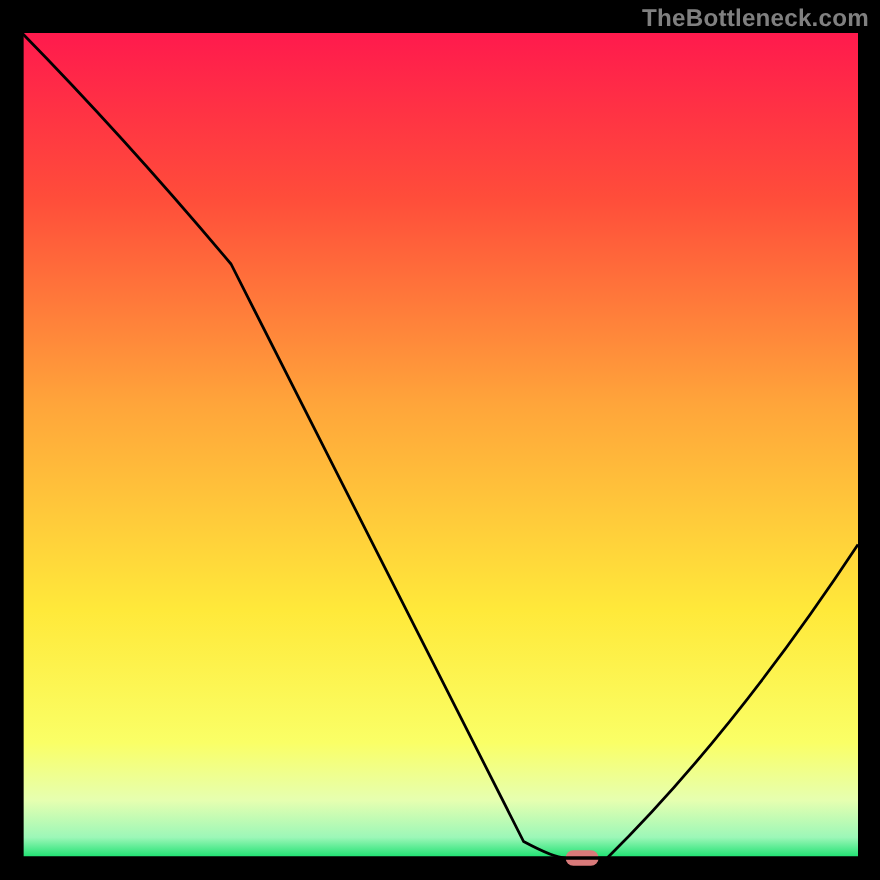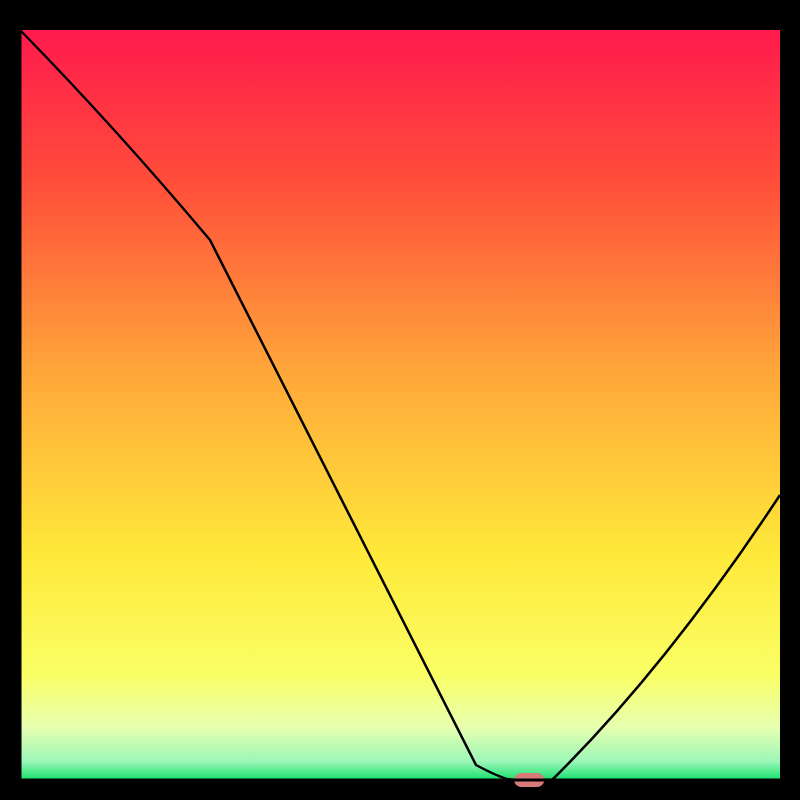--- a/index.html
+++ b/index.html
@@ -48,13 +48,14 @@
 
     <rect id="plot-rect" x="20" y="30" width="760" height="750" fill="url(#bg-grad)"></rect>
 
     <path id="curve-path" fill="none" stroke="#000" stroke-width="2.5" d="M 20 30 Q 115 127 210 240.00000000000003 L 476 765 Q 504 780 514 780 L 552 780 Q 666 667.5 780 495"></path>
 
     <rect id="marker-rect" rx="7" ry="7" x="514.2" y="773" width="30" height="14" fill="#d97a7a"></rect>
 
     <line id="x-axis" stroke="#000" stroke-width="3" x1="20" y1="780" x2="780" y2="780"></line>
     <line id="y-axis" stroke="#000" stroke-width="3" x1="20" y1="30" x2="20" y2="780"></line>
   </svg>
+  <div class="watermark">TheBottleneck.com</div>
 </div>
 
 </body></html>

